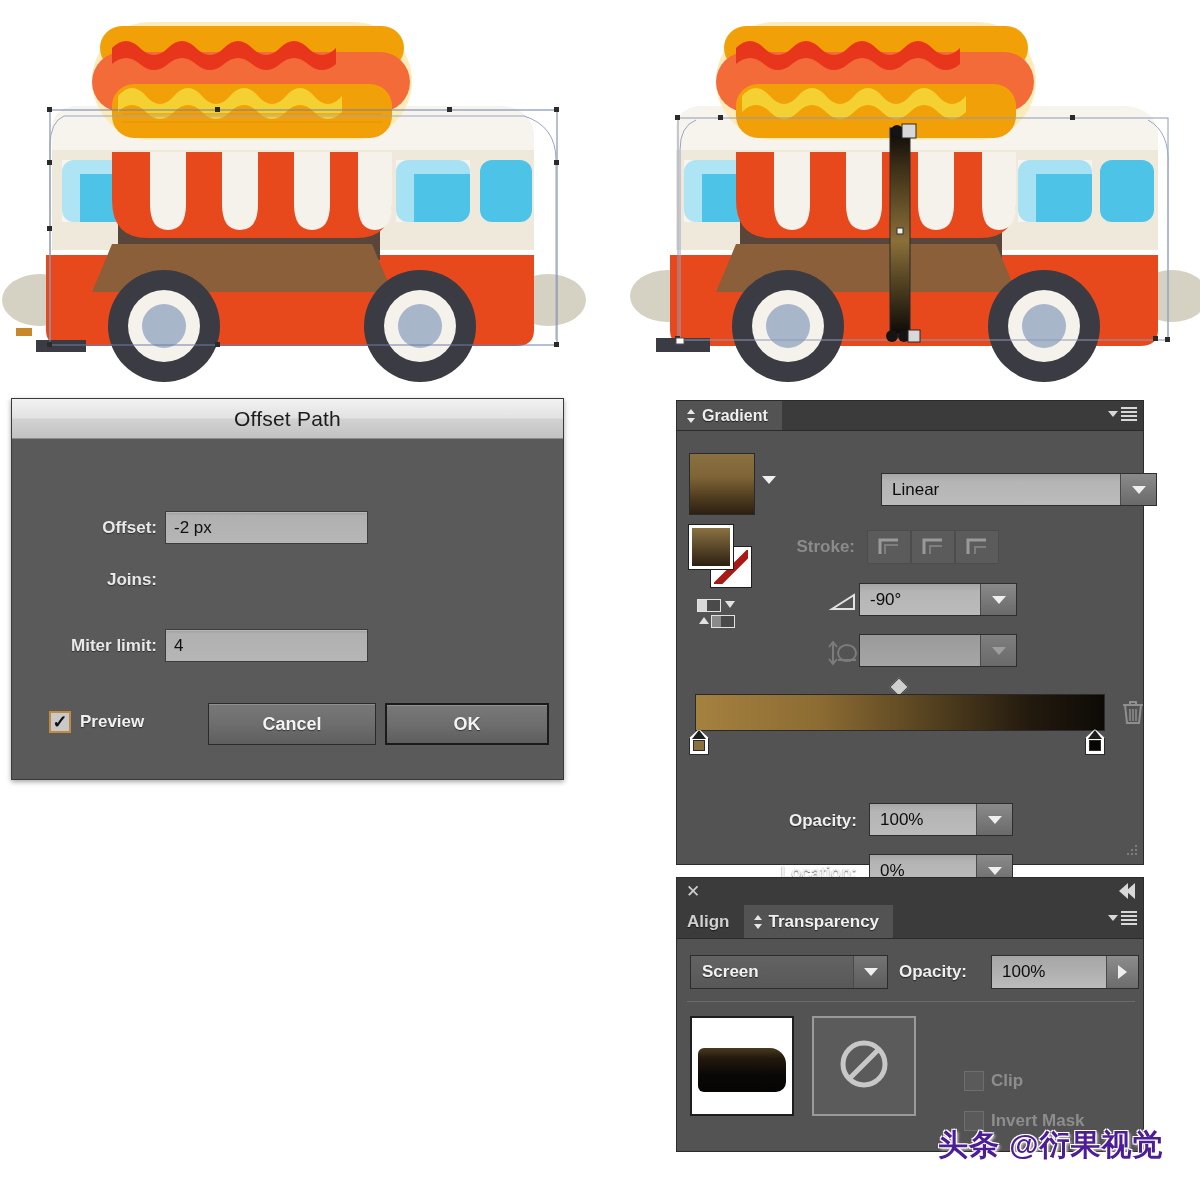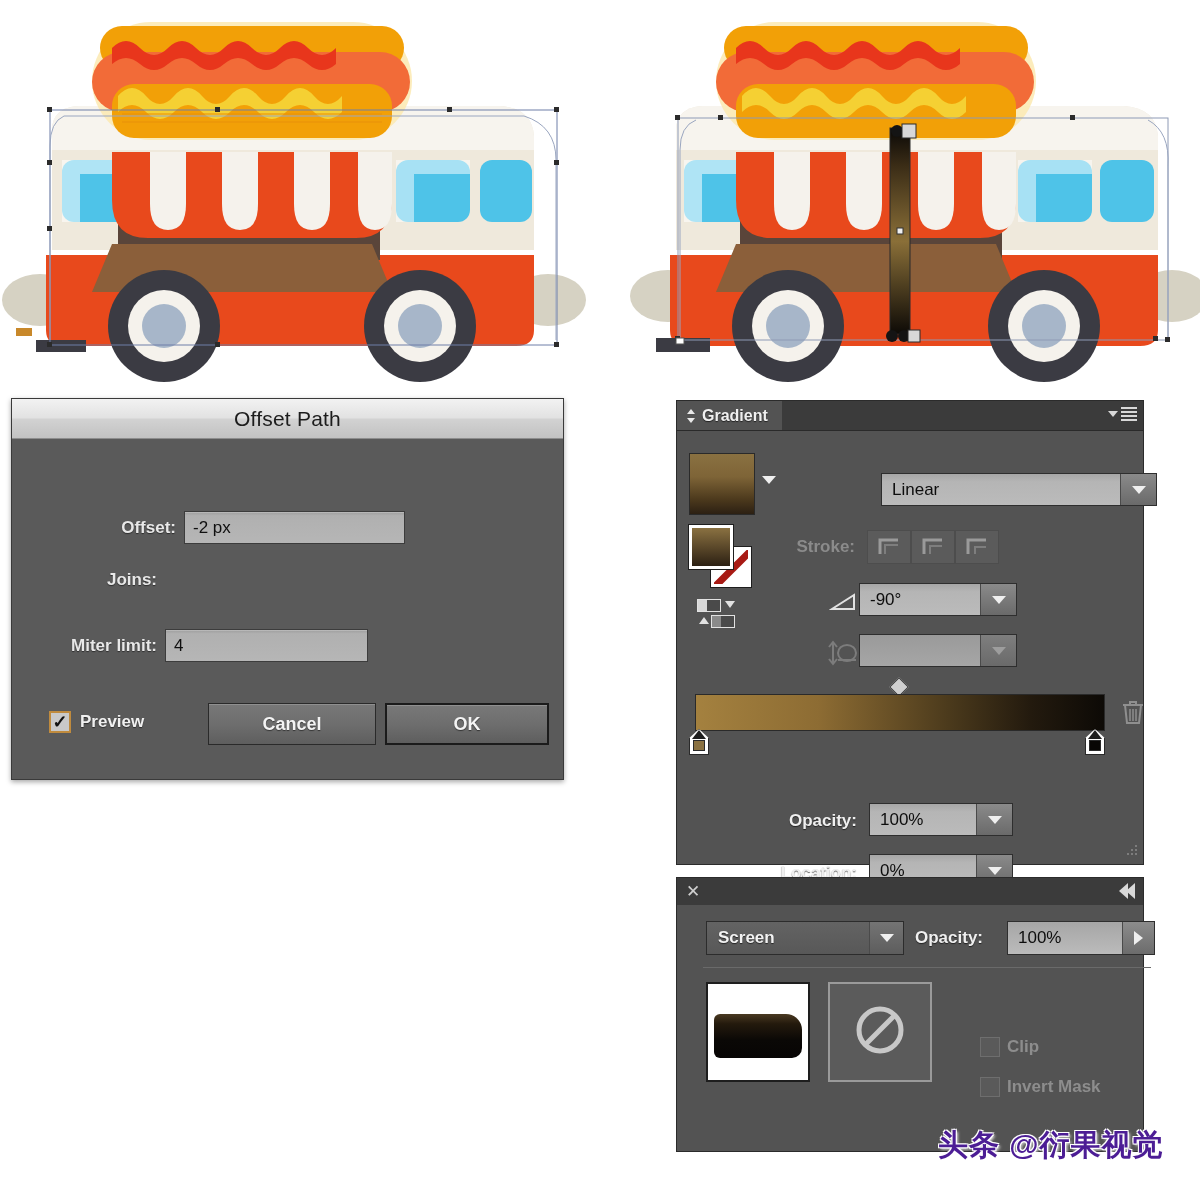--- a/index.html
+++ b/index.html
@@ -52,25 +52,25 @@
   .dd-arrow {
     width: 34px; align-self:stretch; display:flex; align-items:center; justify-content:center;
     border-left: 1px solid #4a4a4a;
     background: linear-gradient(to bottom,#808080,#636363);
   }
   .tri-down {
     width:0;height:0;border-left:7px solid transparent;border-right:7px solid transparent;
     border-top:8px solid #efefef;
   }
 
-  #r-offset { position:absolute; left:0; top:72px; width:100%;padding-left:19px; }
+  #r-offset { position:absolute; left:0; top:72px; width:100%; }
   #r-joins  { position:absolute; left:0; top:131px; width:100%; }
   #r-miter  { position:absolute; left:0; top:190px; width:100%; }
   .row .lbl { width: 153px; padding-right: 8px; }
-  #r-offset .field { width: 221px; height: 33px; }
+  #r-offset .field { width: 203px; height: 33px; }
   #r-joins  .field { width: 203px; height: 33px; padding:0; }
   #r-joins  .field .txt { padding-left:10px; flex:1; }
   #r-miter  .field { width: 203px; height: 33px; }
 
   #preview-row { position:absolute; left:37px; top:272px; display:flex; align-items:center; }
   #preview-box {
     width:22px;height:22px;border:2px solid #c08b3e;background:#c9c9c9;
     display:flex;align-items:center;justify-content:center;margin-right:9px;
   }
   #preview-box .chk {
@@ -241,21 +241,21 @@
   #tp-close { margin-left:9px; color:#cfcfcf; font-size:17px; line-height:1; }
   #tp-collapse { position:absolute; right:8px; top:5px; display:flex; }
   .cv-arrow { width:0;height:0;border-top:8px solid transparent;border-bottom:8px solid transparent;border-right:9px solid #d8d8d8; }
   .cv-arrow + .cv-arrow { margin-left:-2px; }
 
   #tp-tabbar {
     height:34px; background:#3b3b3b; display:flex; align-items:stretch; position:relative;
     border-bottom:1px solid #2a2a2a;
   }
   #tp-tabbar .panel-tab { font-size:17px; }
-  #tp-body { position:relative; height:212px;margin-left:16px; }
+  #tp-body { position:relative; height:212px; }
 
   #blend-dd {
     position:absolute; left:13px; top:16px; width:198px; height:34px;
     background: linear-gradient(to bottom,#636363,#585858);
     border:1px solid #2c2c2c; display:flex; align-items:center;
   }
   #blend-dd .txt { flex:1; padding-left:11px; color:#f2f2f2; font-size:17px; font-weight:bold; text-shadow:0 1px 1px rgba(0,0,0,.6); }
   #blend-dd .ddb {
     width:34px; align-self:stretch; border-left:1px solid #4a4a4a;
     background:linear-gradient(to bottom,#747474,#5d5d5d);
@@ -661,20 +661,38 @@
   </div>
 
   <div id="transparency-panel">
     <div id="tp-topbar">
       <span id="tp-close">✕</span>
       <span id="tp-collapse">
         <i class="cv-arrow"></i>
           <i class="cv-arrow"></i>
       </span>
     </div>
+    <div id="tp-tabbar">
+      <div class="panel-tab inactive">
+        <span>Align</span>
+      </div>
+      <div class="panel-tab">
+        <span class="dbl-arrow"></span>
+        <span>Transparency</span>
+      </div>
+      <div class="panel-menu">
+        <span class="pm-tri"></span>
+        <span class="pm-lines">
+            <i></i>
+            <i></i>
+            <i></i>
+            <i></i>
+          </span>
+      </div>
+    </div>
 
     <div id="tp-body">
       <div id="blend-dd">
         <span class="txt">Screen</span>
         <span class="ddb">
             <i class="tri-down"></i>
           </span>
       </div>
       <span id="tp-op-label">Opacity:</span>
       <div id="tp-opacity">

